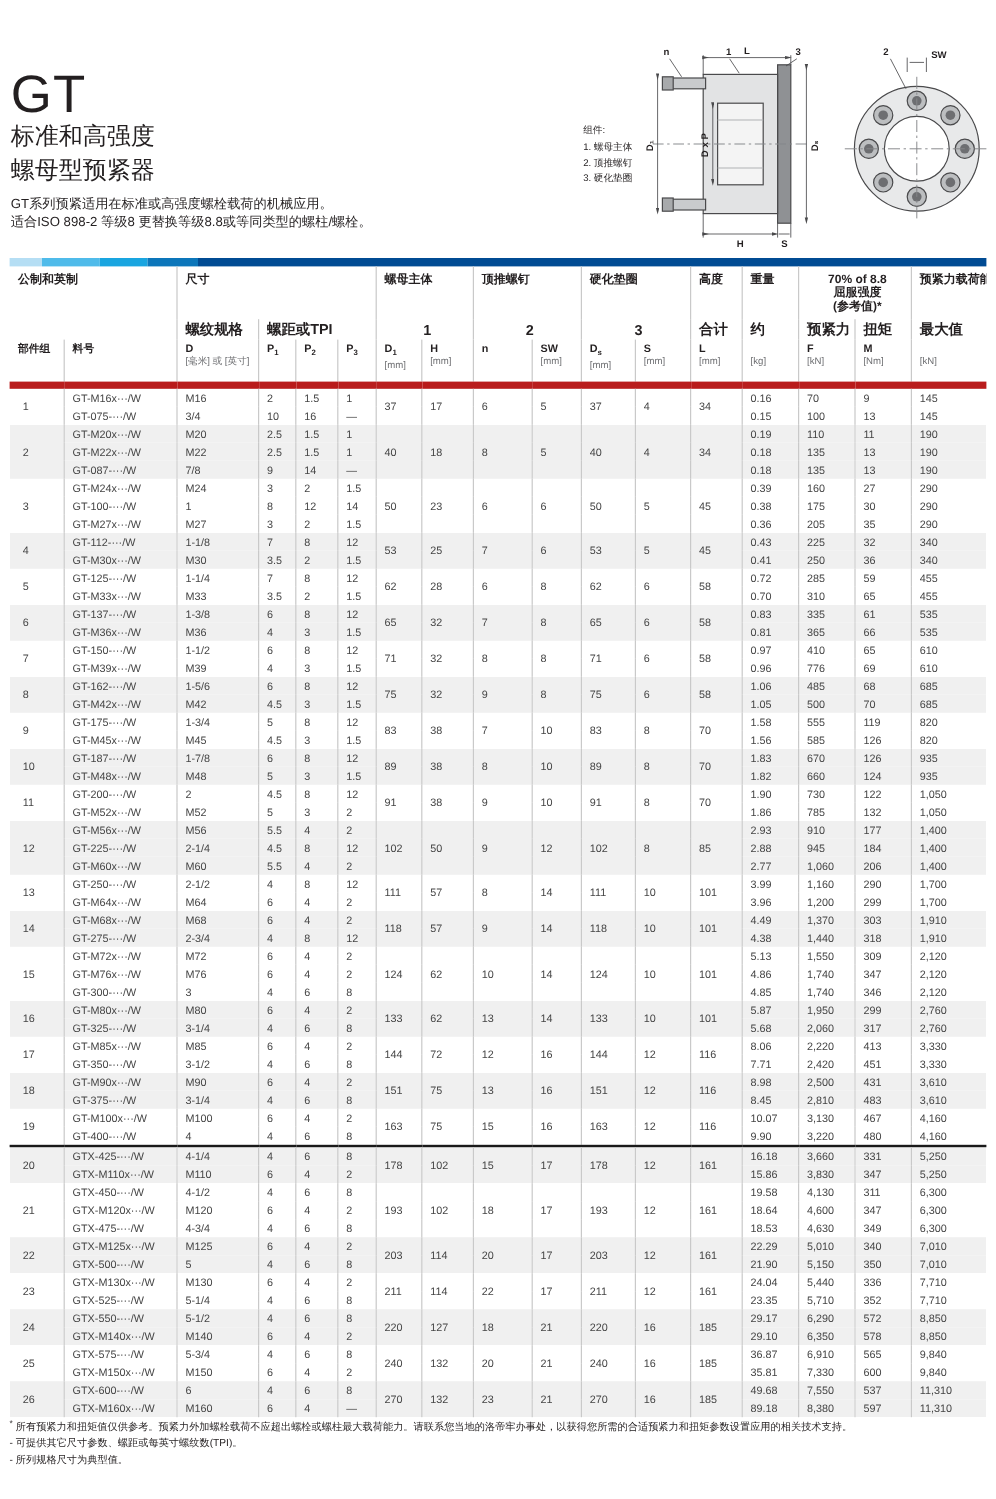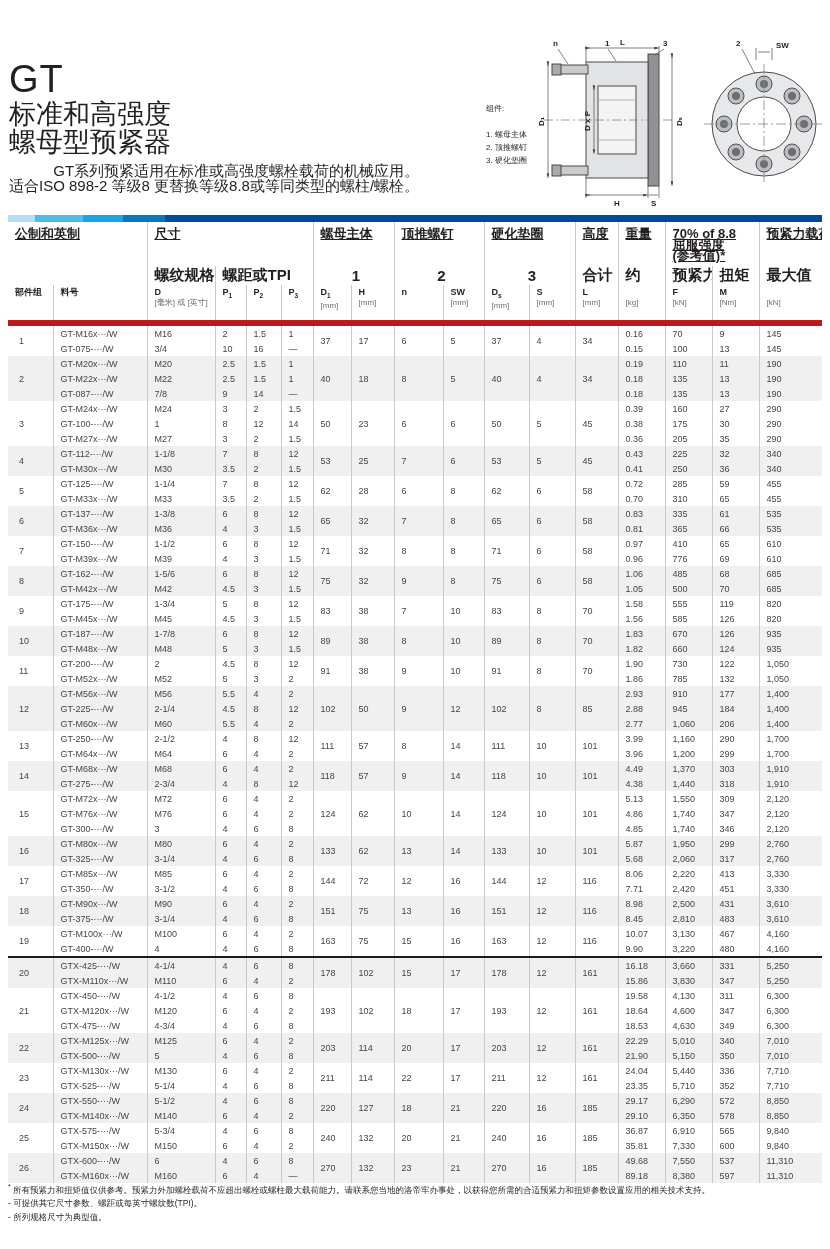--- a/index.html
+++ b/index.html
@@ -2,44 +2,44 @@
 <html><head>
 <meta charset="utf-8">
 <style>
   html,body{margin:0;padding:0;}
   body{
     width:830px;height:1249px;position:relative;background:#ffffff;
     font-family:"Liberation Sans","DejaVu Sans",sans-serif;color:#231f20;overflow:hidden;
   }
   
   .title-block{position:absolute;left:9px;top:58px;}
-  .product-name{font-size:38px;line-height:42px;font-weight:400;letter-spacing:1px;color:#231f20;}
-  .subtitle{font-size:27px;line-height:28px;font-weight:400;color:#231f20;}
-  .desc{font-size:15px;line-height:15px;color:#231f20;margin-top:7px;text-align:right;}
+  .product-name{font-size:44px;line-height:42px;font-weight:400;letter-spacing:1px;color:#231f20;}
+  .subtitle{font-size:20px;line-height:28px;font-weight:400;color:#231f20;}
+  .desc{font-size:11px;line-height:15px;color:#231f20;margin-top:7px;}
   
   .diagram{position:absolute;left:478px;top:38px;width:350px;height:178px;}
   .legend{position:absolute;left:8px;top:64px;font-size:8px;line-height:13px;color:#231f20;}
-  .legend .lt{margin-bottom:13px;}
+  .legend .lt{margin-bottom:1px;}
   .dwg{position:absolute;left:58px;top:0;}
   .dwg text{font-size:8px;font-weight:bold;fill:#231f20;}
   
   .accent-bar{position:absolute;left:8px;top:215px;width:814px;height:7px;display:flex;}
   .accent-bar span{height:100%;display:block;}
   
   table.spec{
     position:absolute;left:8px;top:222px;width:814px;border-collapse:collapse;table-layout:fixed;
   }
   table.spec th,table.spec td{
     font-size:9px;padding:0 2px 0 7px;text-align:left;vertical-align:middle;
     overflow:hidden;white-space:nowrap;
   }
   thead th{color:#231f20;font-weight:bold;white-space:normal;}
-  tr.band th{height:38px;vertical-align:top;padding-top:6px;font-size:13px;line-height:11px;text-decoration:underline;}
-  tr.band th.center{}
-  tr.sub th{height:15px;vertical-align:middle;font-size:15px;}
+  tr.band th{height:38px;vertical-align:top;padding-top:6px;font-size:10px;line-height:11px;}
+  tr.band th.center{text-align:center;}
+  tr.sub th{height:15px;vertical-align:middle;font-size:12px;}
   tr.sub th.center{text-align:center;}
   tr.letters th{height:33px;vertical-align:top;padding-top:2px;line-height:11px;border-bottom:6px solid #b91c1c;}
   tr.letters sub{font-size:6.5px;}
   .blk{display:block;}
   .unit{font-weight:normal;color:#6d6e71;font-size:8px;line-height:10px;}
   .unit-only{padding-top:11px;}
   .b-l{border-left:1px solid #c9c9c9;}
   tbody td{height:15px;color:#454545;line-height:12px;}
   tbody td.c-grp{padding-left:11px;color:#454545;}
   tbody tr.alt td{background:#f0f0f0;}

